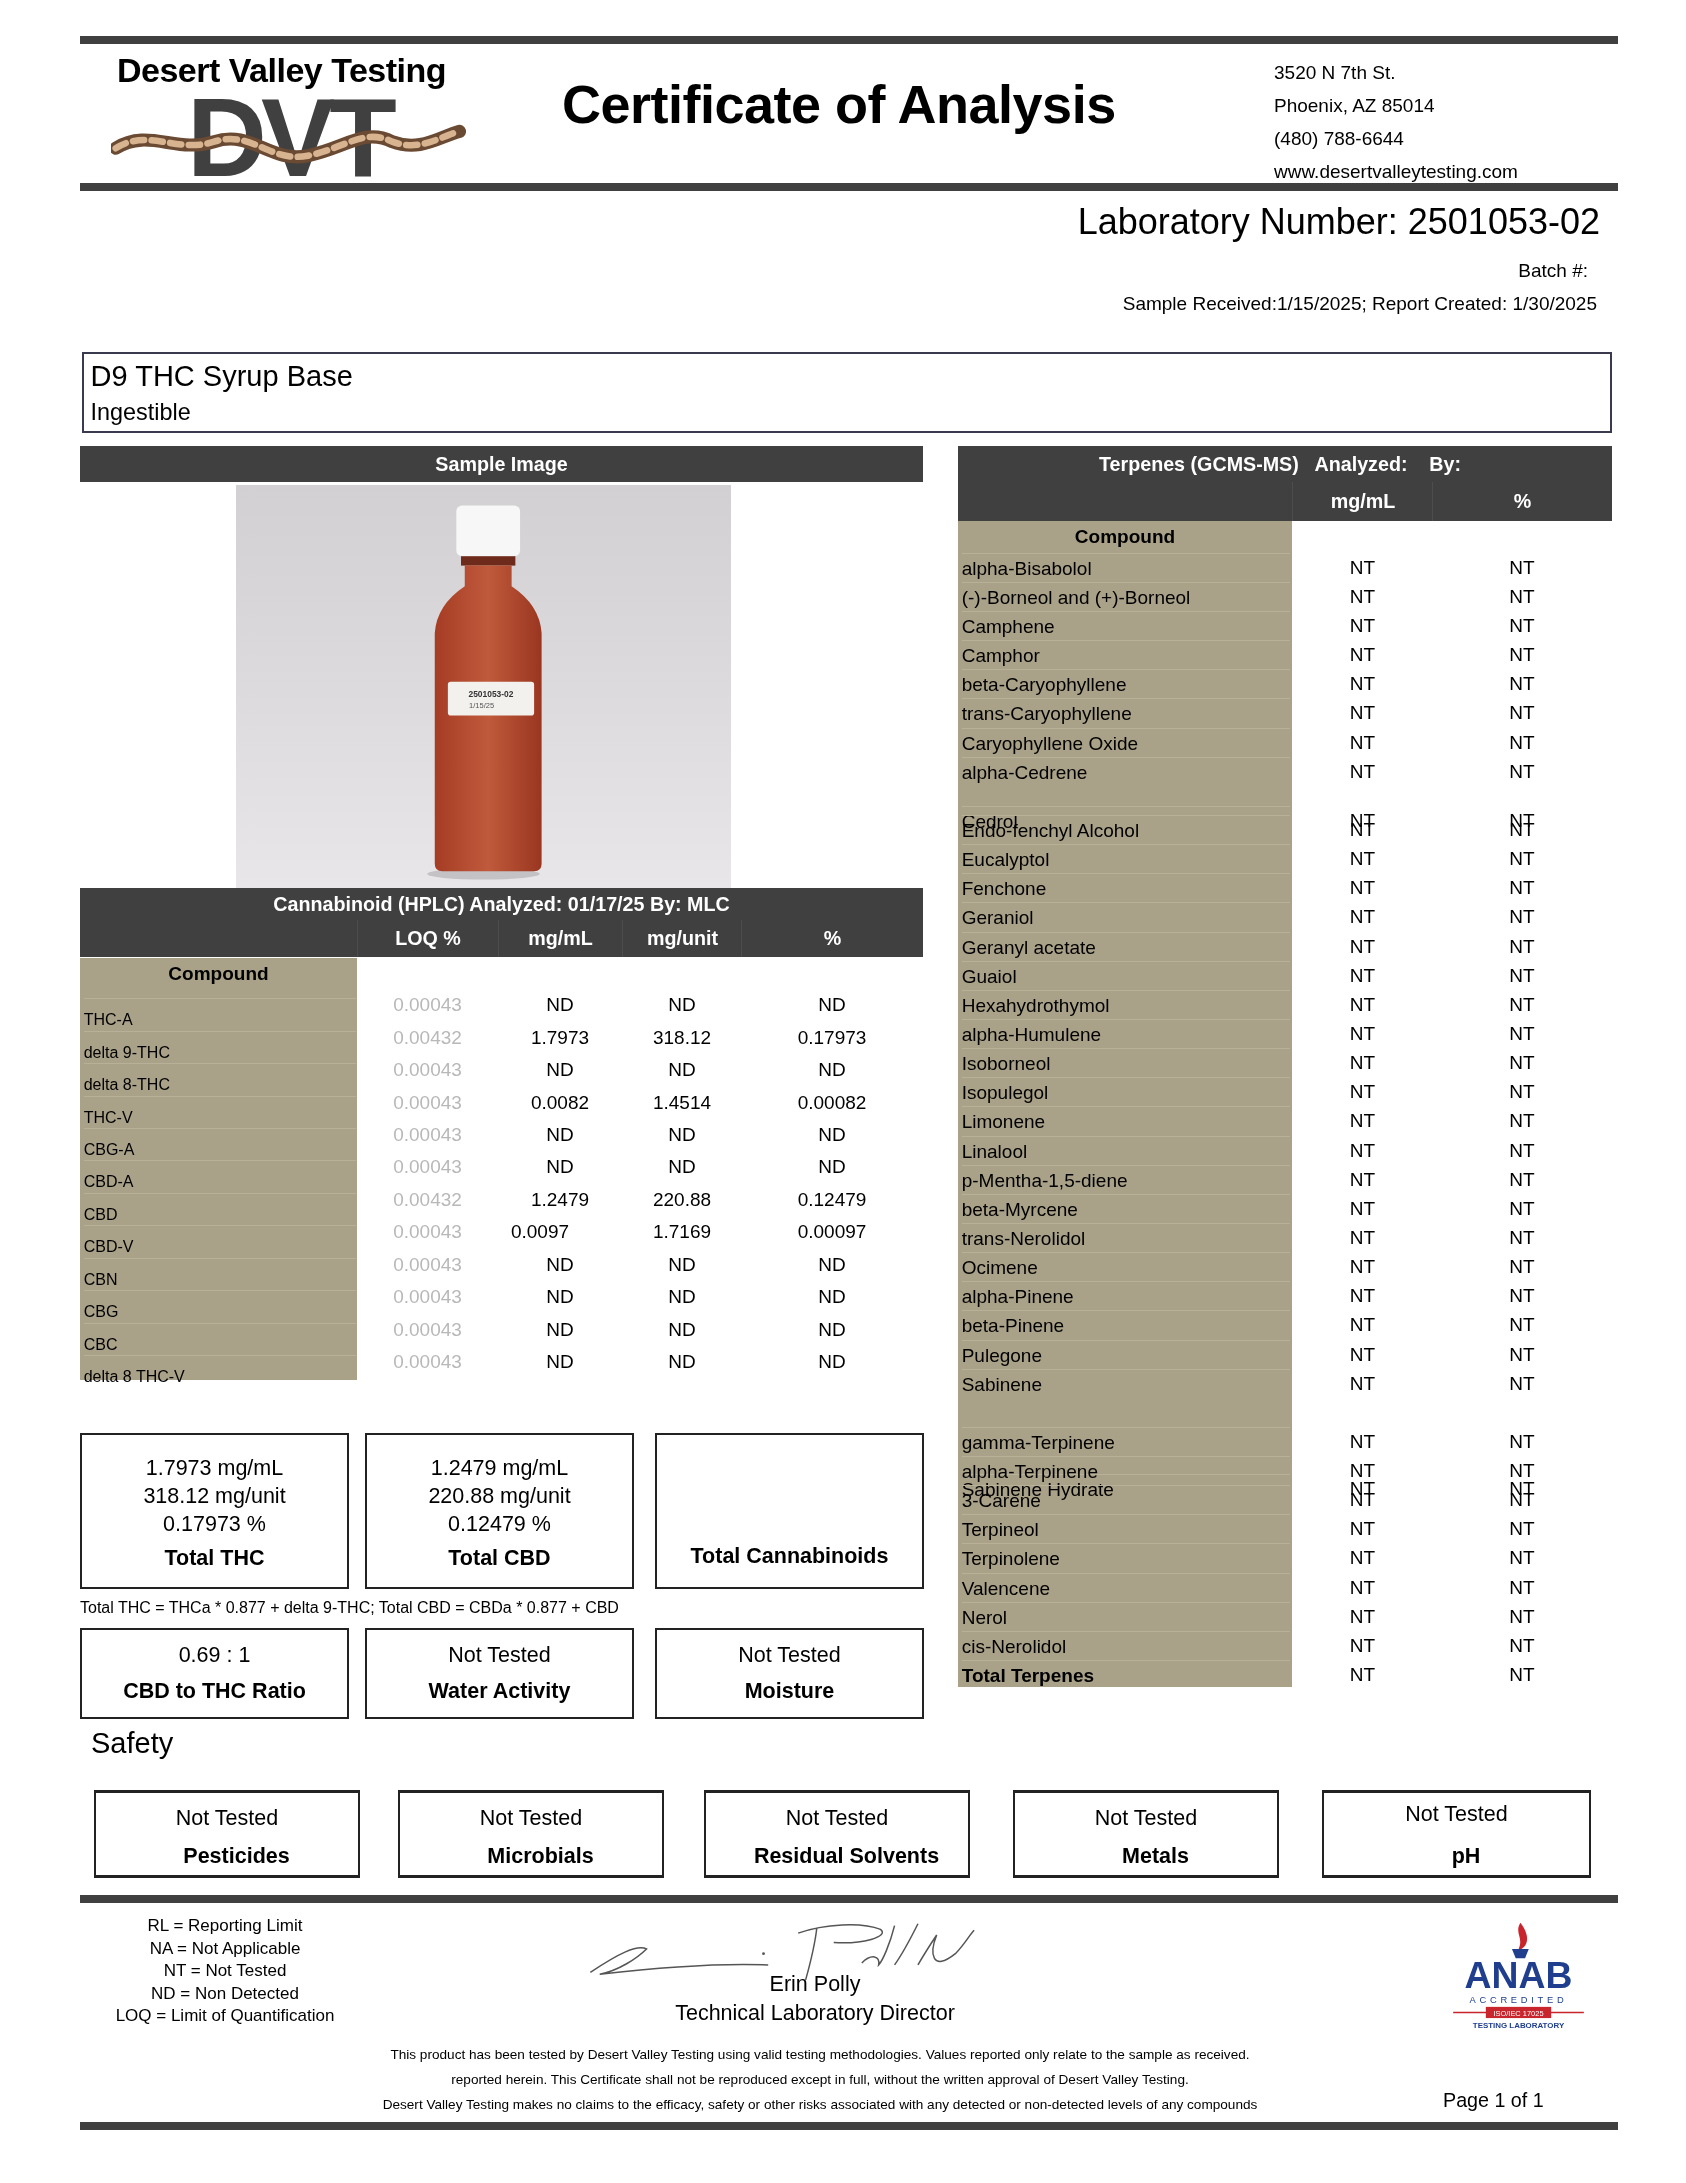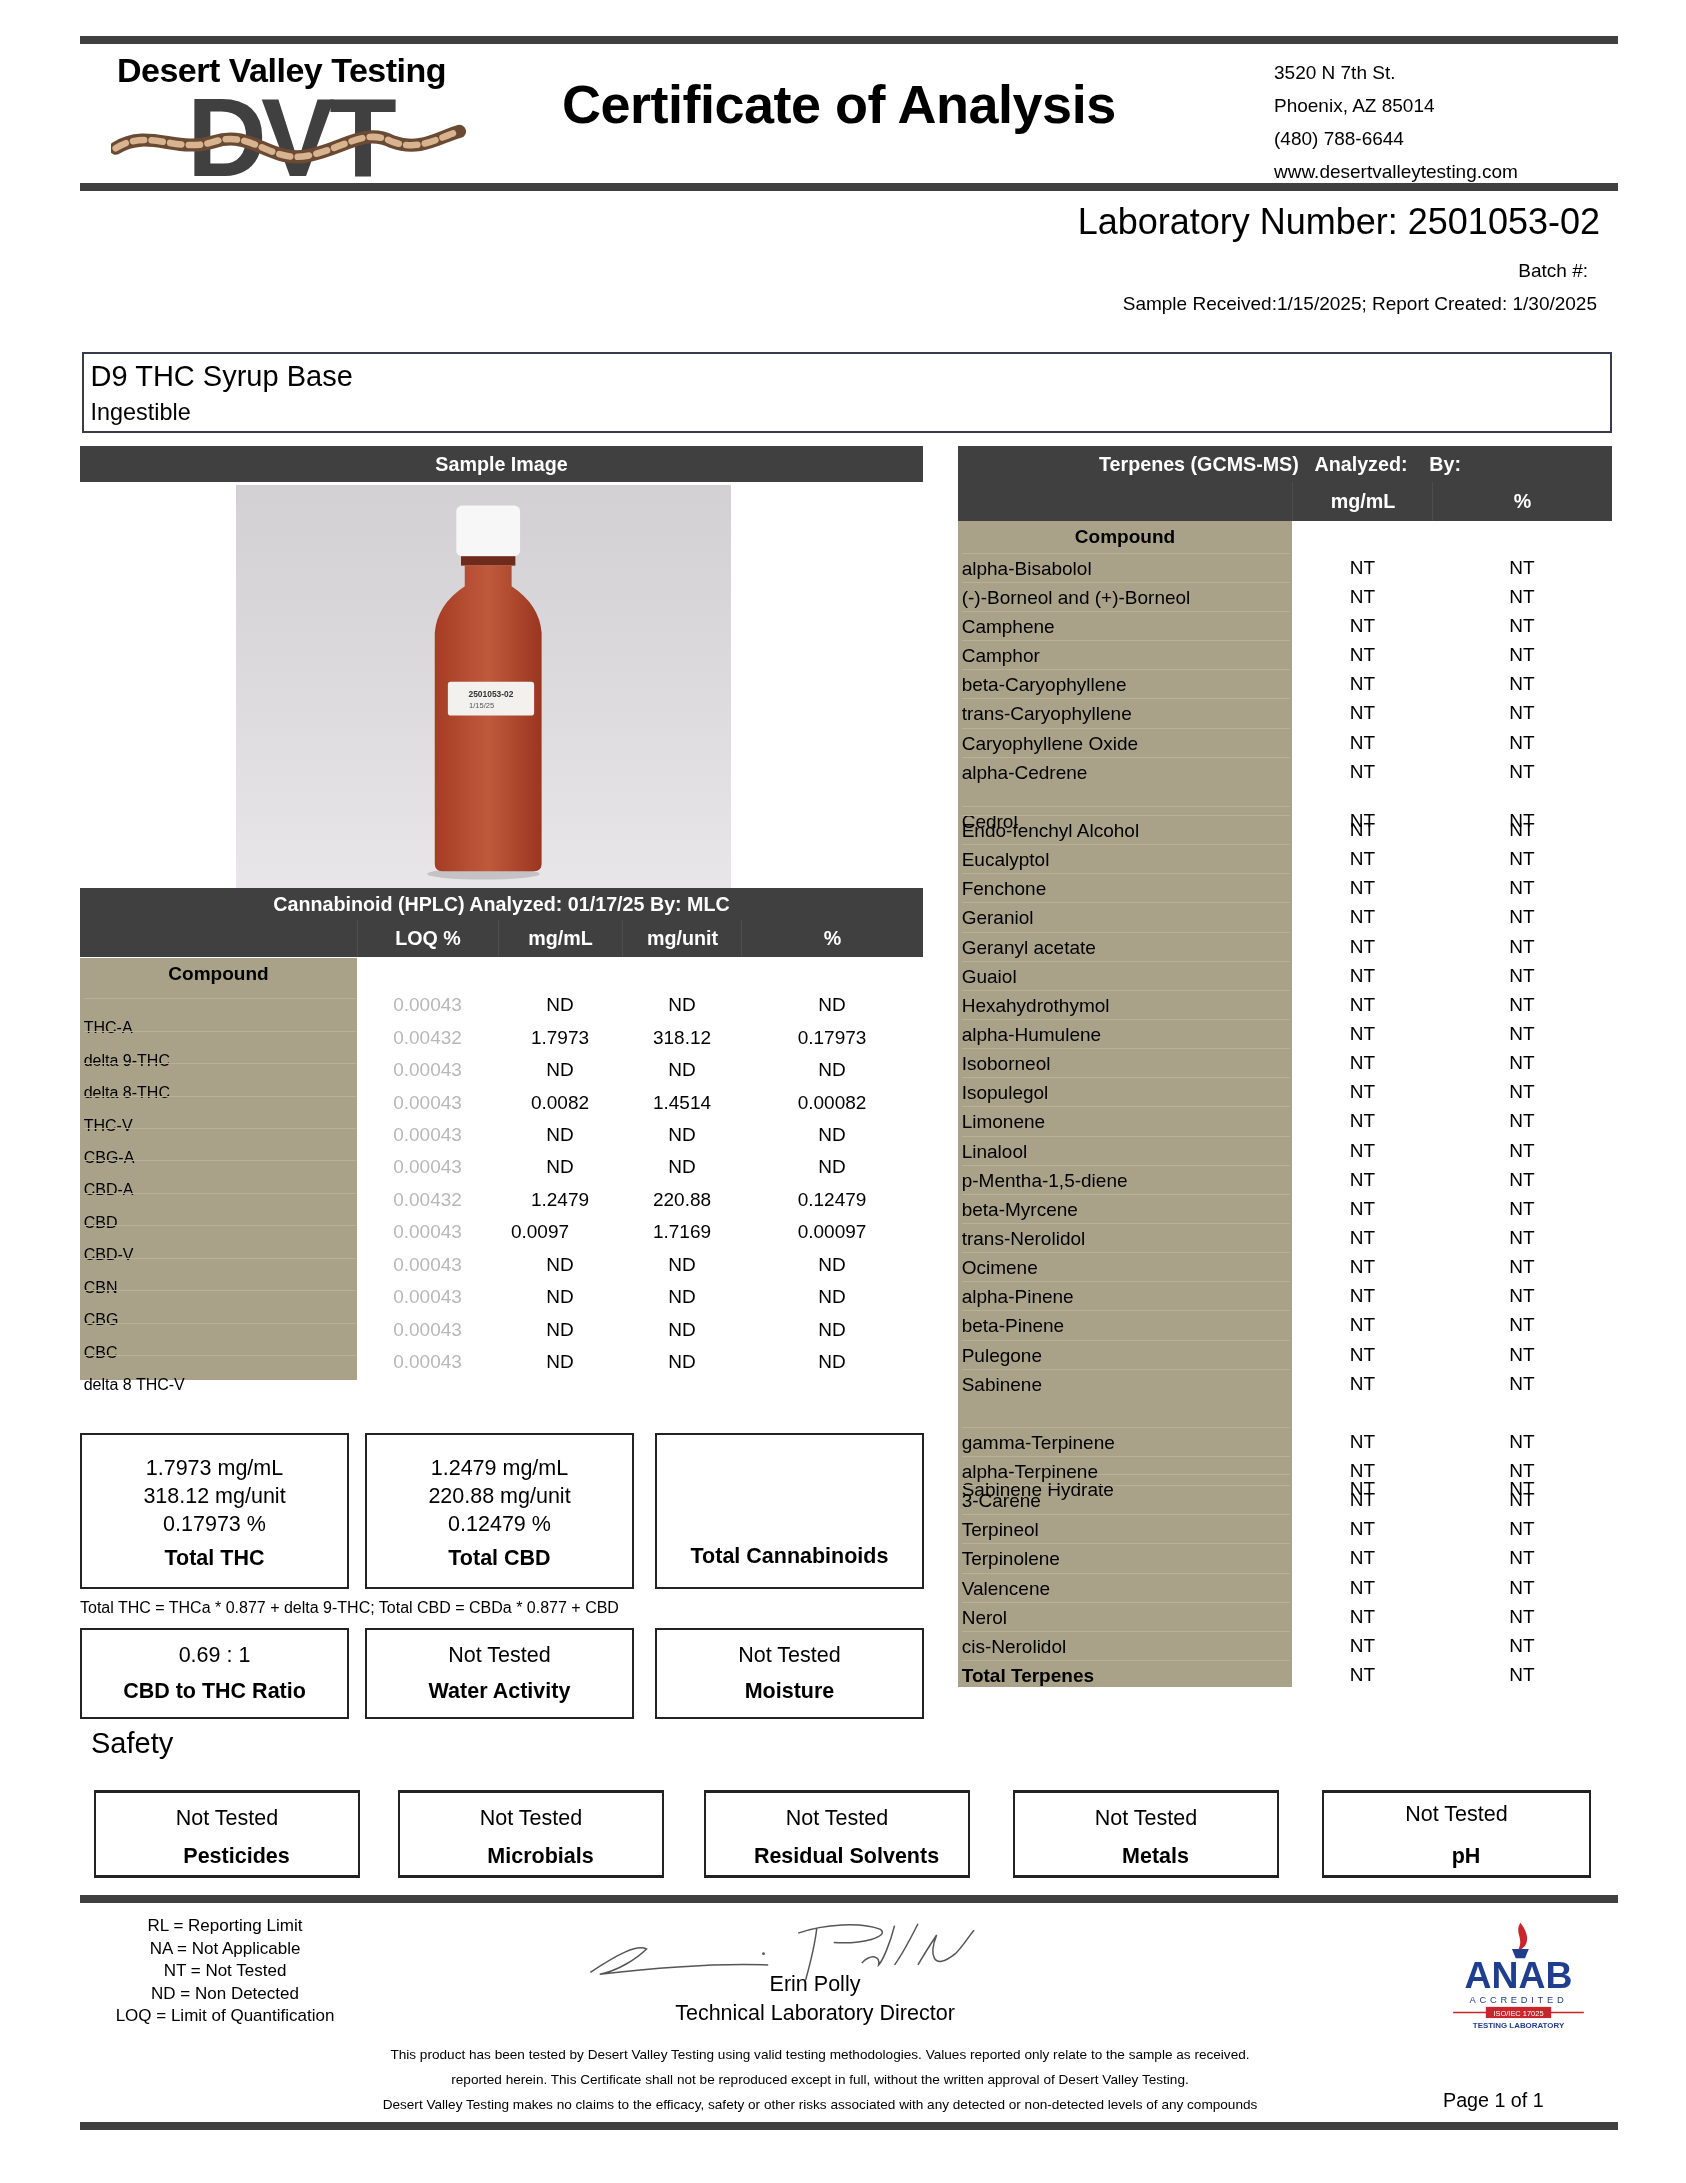--- a/index.html
+++ b/index.html
@@ -29,21 +29,21 @@
   .sample-hdr { left: 80px; top: 446px; width: 843px; height: 36px; line-height: 36px; }
   .sample-img { left: 236px; top: 485px; width: 495px; height: 403px; background: linear-gradient(180deg,#d2d0d2 0%,#dcdadc 50%,#e8e6e9 100%); overflow: hidden; }
 
   
   .cann-hdr1 { left: 80px; top: 888px; width: 843px; height: 32px; line-height: 32px; }
   .cann-hdr2 { left: 80px; top: 920px; width: 843px; height: 37px; }
   .cann-hdr2 span { position: absolute; top: 0; height: 37px; line-height: 37px; text-align: center; border-left: 0.9px solid #4d4d4d; }
   .cann-compound-col { left: 80px; top: 958px; width: 277px; height: 422px; background: #aaa288; }
   .cann-compound-hdr { position: absolute; left: 0; top: 0; width: 277px; height: 32px; line-height: 32px; text-align: center; font-weight: bold; font-size: 19px; }
   .cann-row { position: absolute; left: 80px; width: 843px; height: 32px; }
-  .cann-row .name { position: absolute; left: 3.7px; top: 9.4px; font-size: 16px; width: 272px; border-top: 0.9px solid #b8b097; padding-top: 16px; height: 32px; line-height: 26px; }
+  .cann-row .name { position: absolute; left: 3.7px; top: 9.4px; font-size: 16px; width: 272px; border-top: 0.9px solid #b8b097; padding-top: 8px; height: 32px; line-height: 26px; }
   .cann-row .v { position: absolute; top: 0; height: 32px; line-height: 32px; text-align: center; font-size: 19px; }
   .cann-row .loq { color: #b8b8b8; }
 
   
   .sbox { position: absolute; border: 2.8px solid #222; text-align: center; font-size: 21.5px; }
   .sbox .lines { position: absolute; left: 0; right: 0; line-height: 28px; }
   .sbox .lbl { position: absolute; left: 0; right: 0; font-weight: bold; font-size: 21.5px; }
   .formula { left: 80px; top: 1599px; font-size: 16px; }
 
   .safety-title { left: 91px; top: 1727px; font-size: 29px; }

